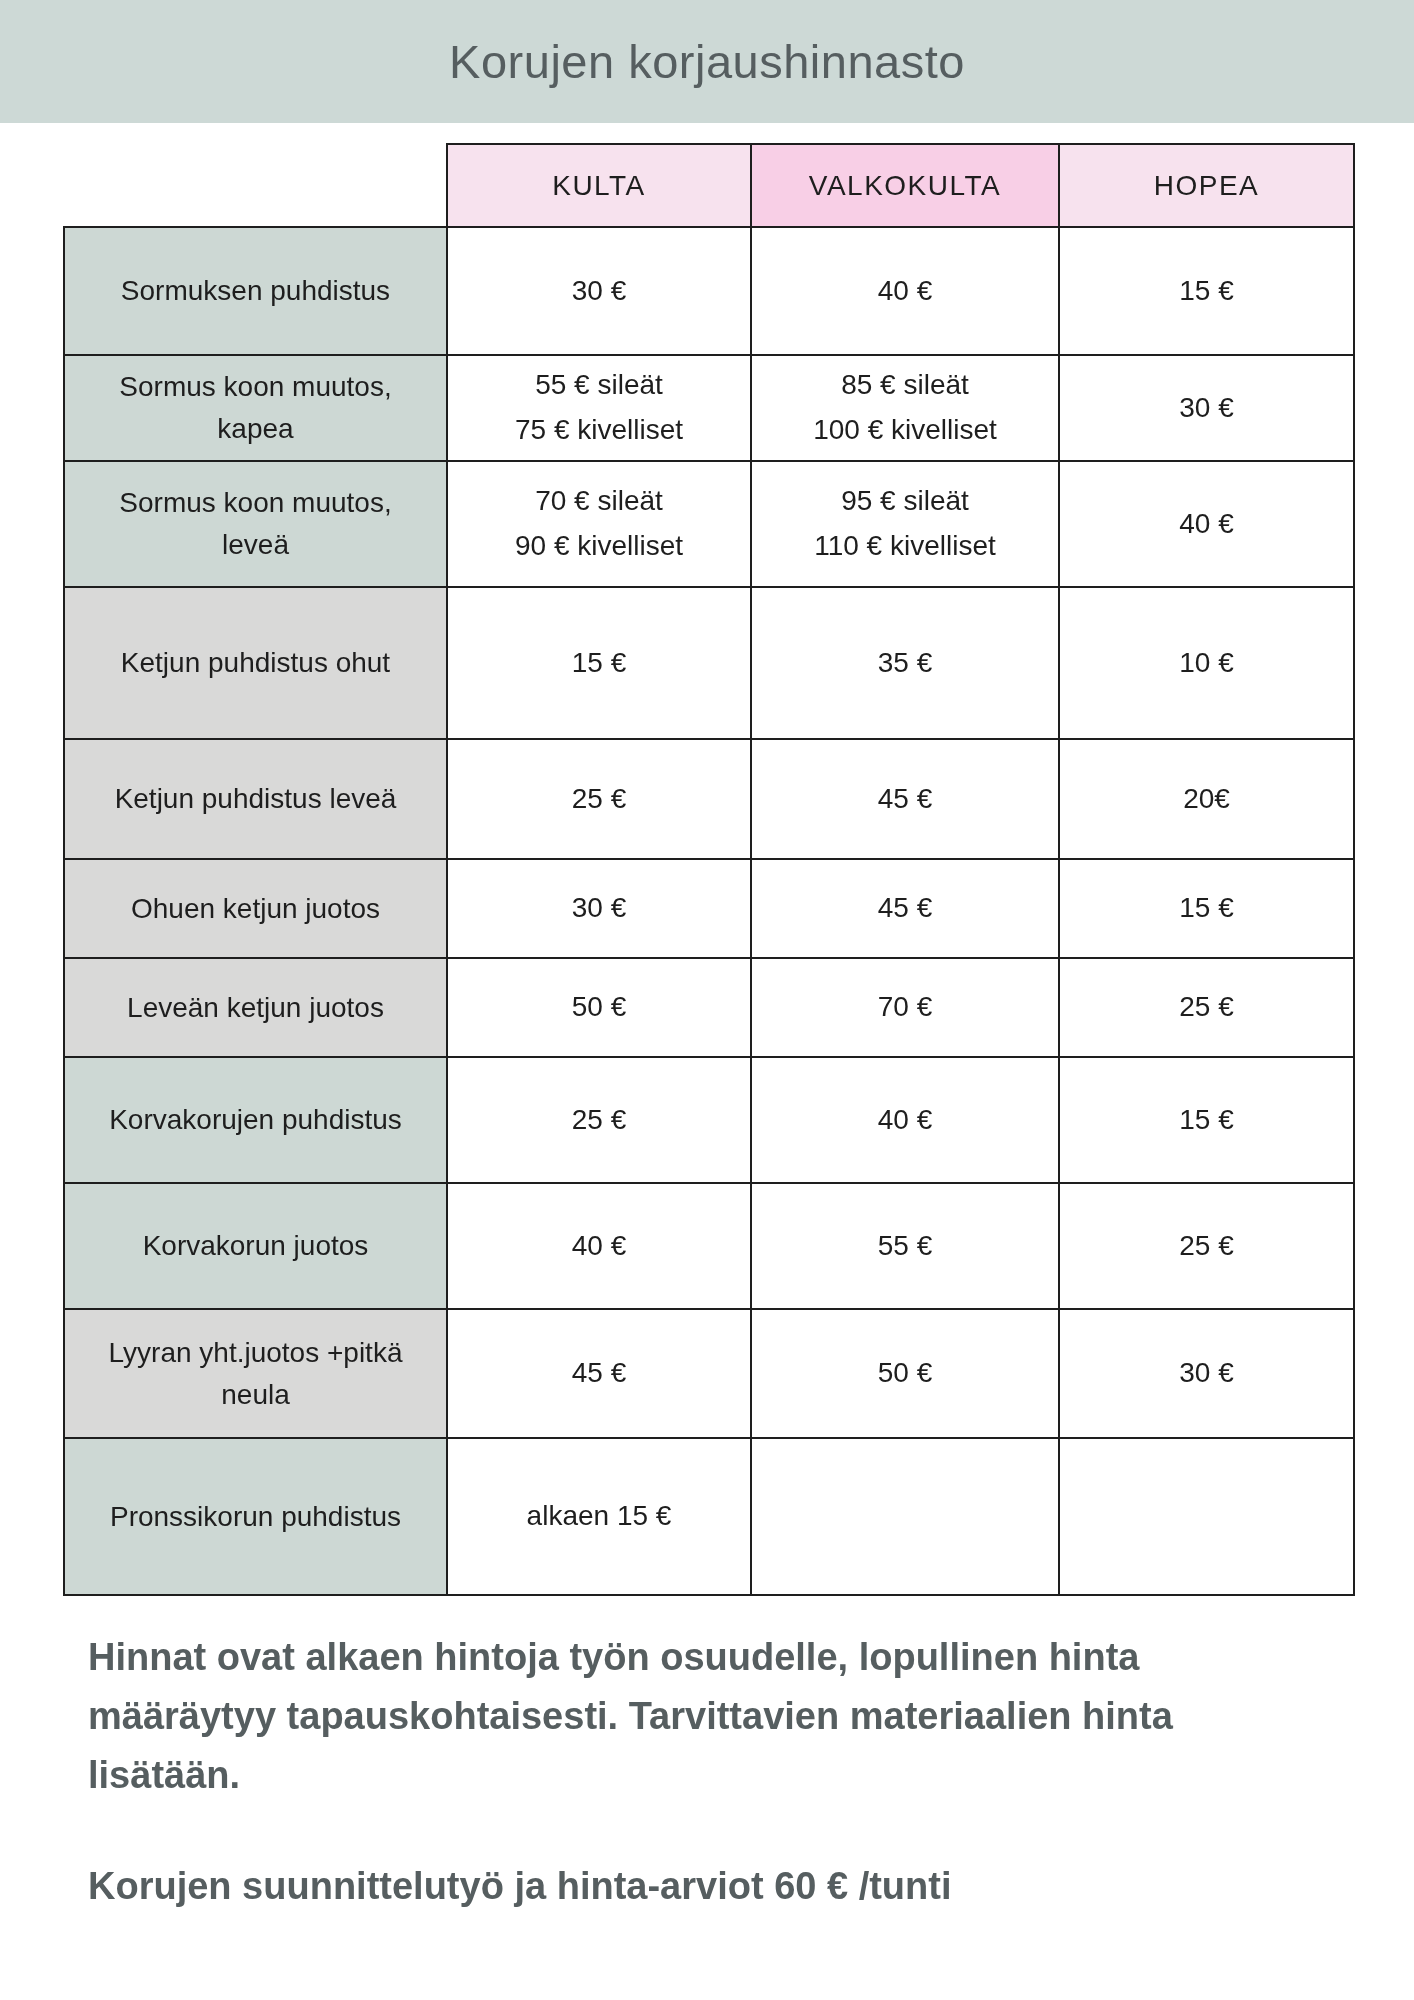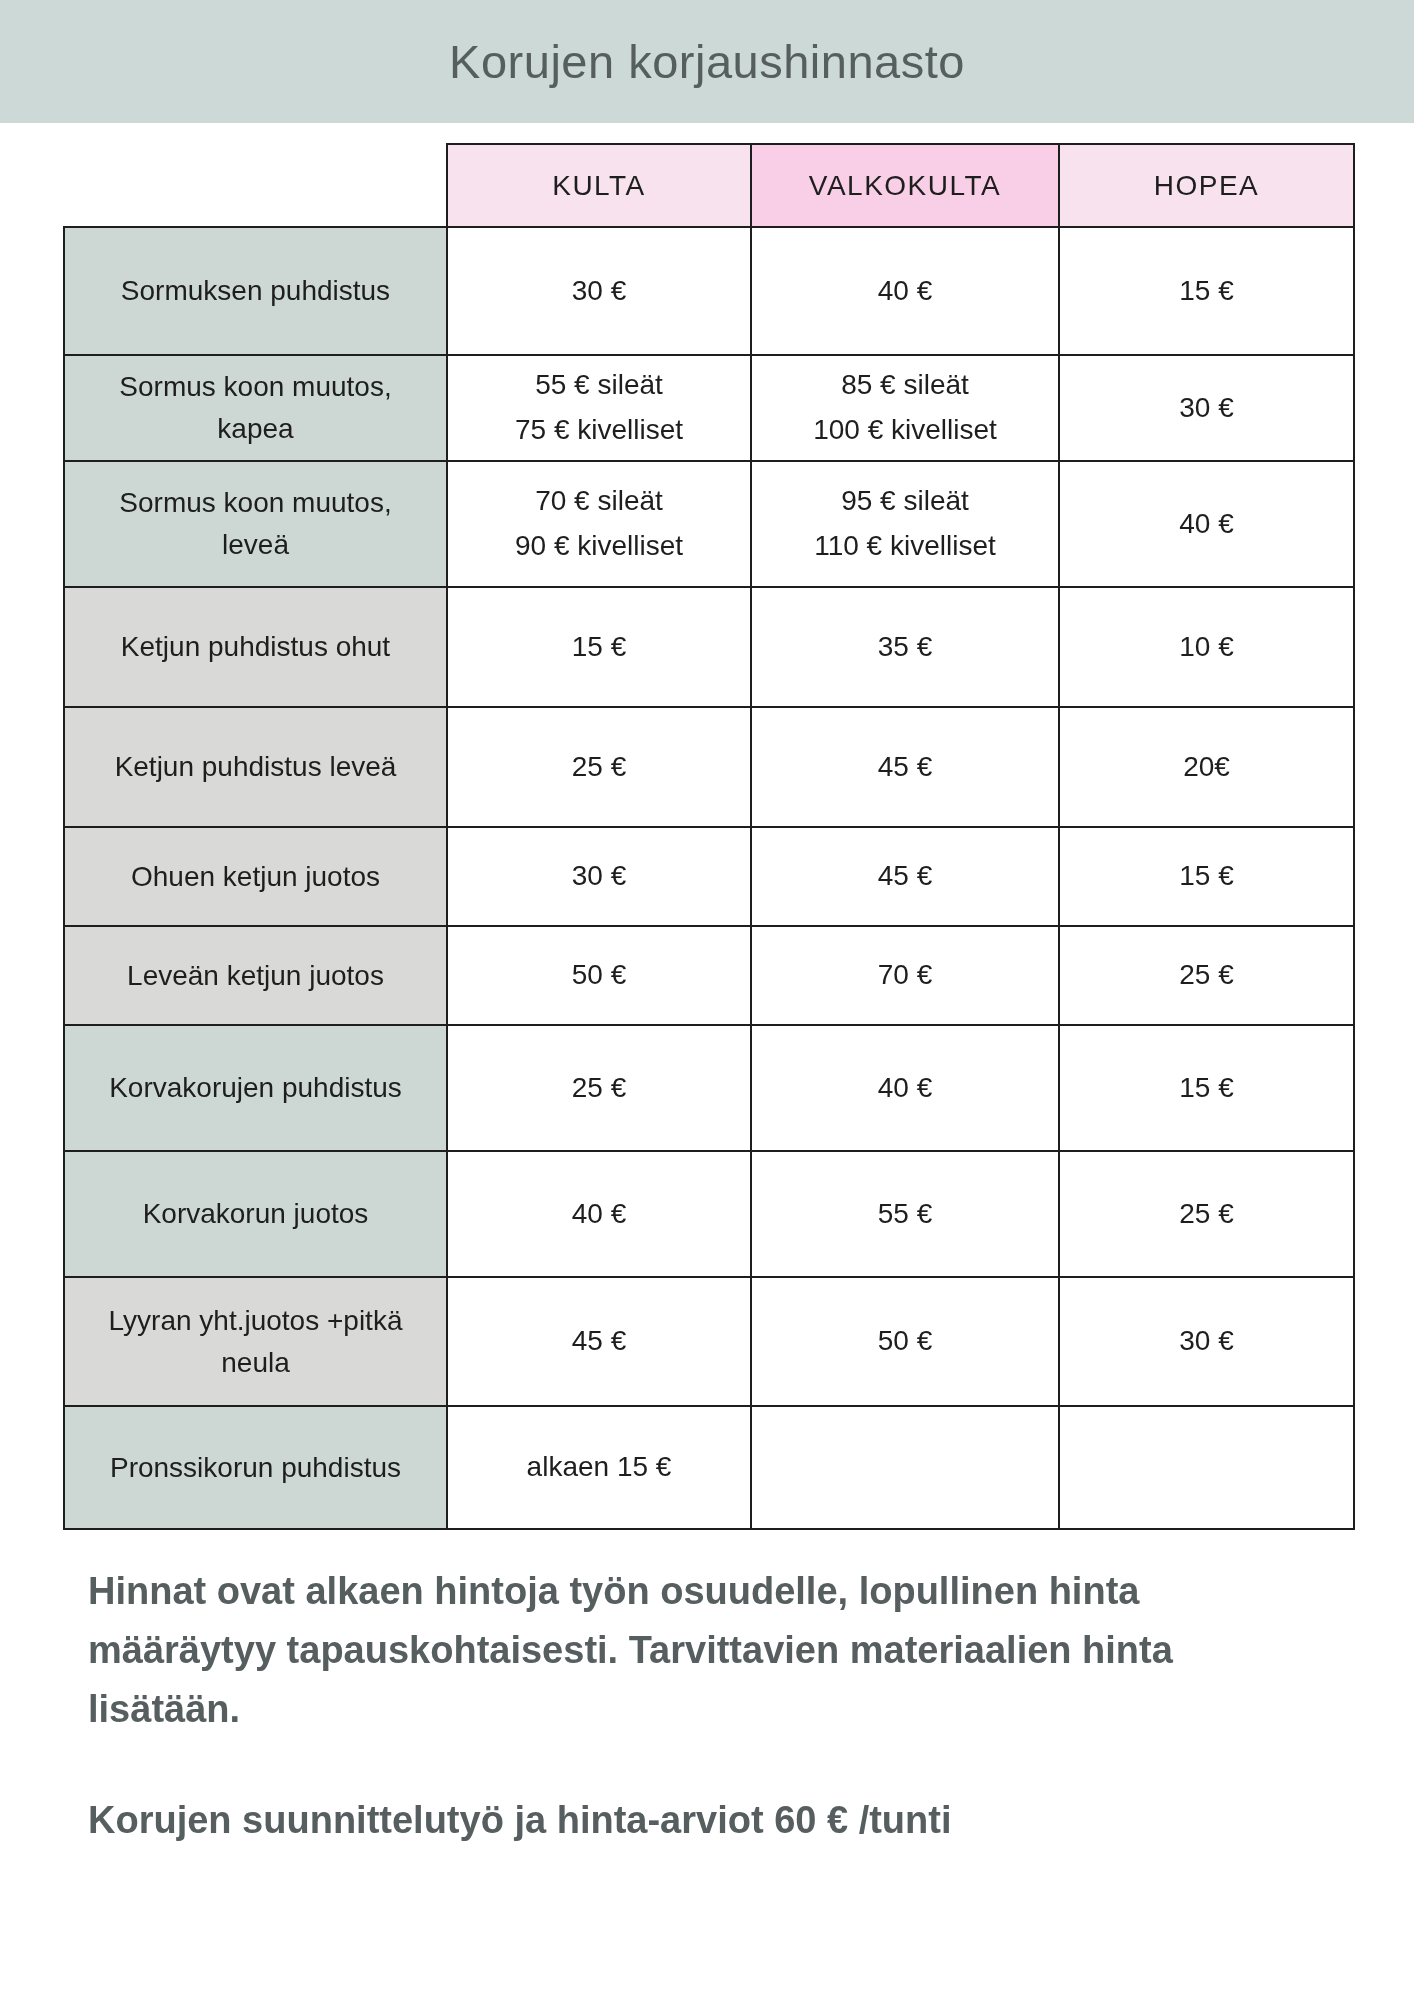--- a/index.html
+++ b/index.html
@@ -137,21 +137,21 @@
           <div class="line">90 € kivelliset</div>
         </td>
         <td class="price">
           <div class="line">95 € sileät</div>
           <div class="line">110 € kivelliset</div>
         </td>
         <td class="price">
           <div class="line">40 €</div>
         </td>
       </tr>
-      <tr style="height: 120px;">
+      <tr style="height: 152px;">
         <th class="rowlabel gray">Ketjun puhdistus ohut</th>
         <td class="price">
           <div class="line">15 €</div>
         </td>
         <td class="price">
           <div class="line">35 €</div>
         </td>
         <td class="price">
           <div class="line">10 €</div>
         </td>
@@ -221,21 +221,21 @@
         <td class="price">
           <div class="line">45 €</div>
         </td>
         <td class="price">
           <div class="line">50 €</div>
         </td>
         <td class="price">
           <div class="line">30 €</div>
         </td>
       </tr>
-      <tr style="height: 123px;">
+      <tr style="height: 157px;">
         <th class="rowlabel teal">Pronssikorun puhdistus</th>
         <td class="price">
           <div class="line">alkaen 15 €</div>
         </td>
         <td class="price"></td>
         <td class="price"></td>
       </tr>
     </tbody>
 </table>
 

